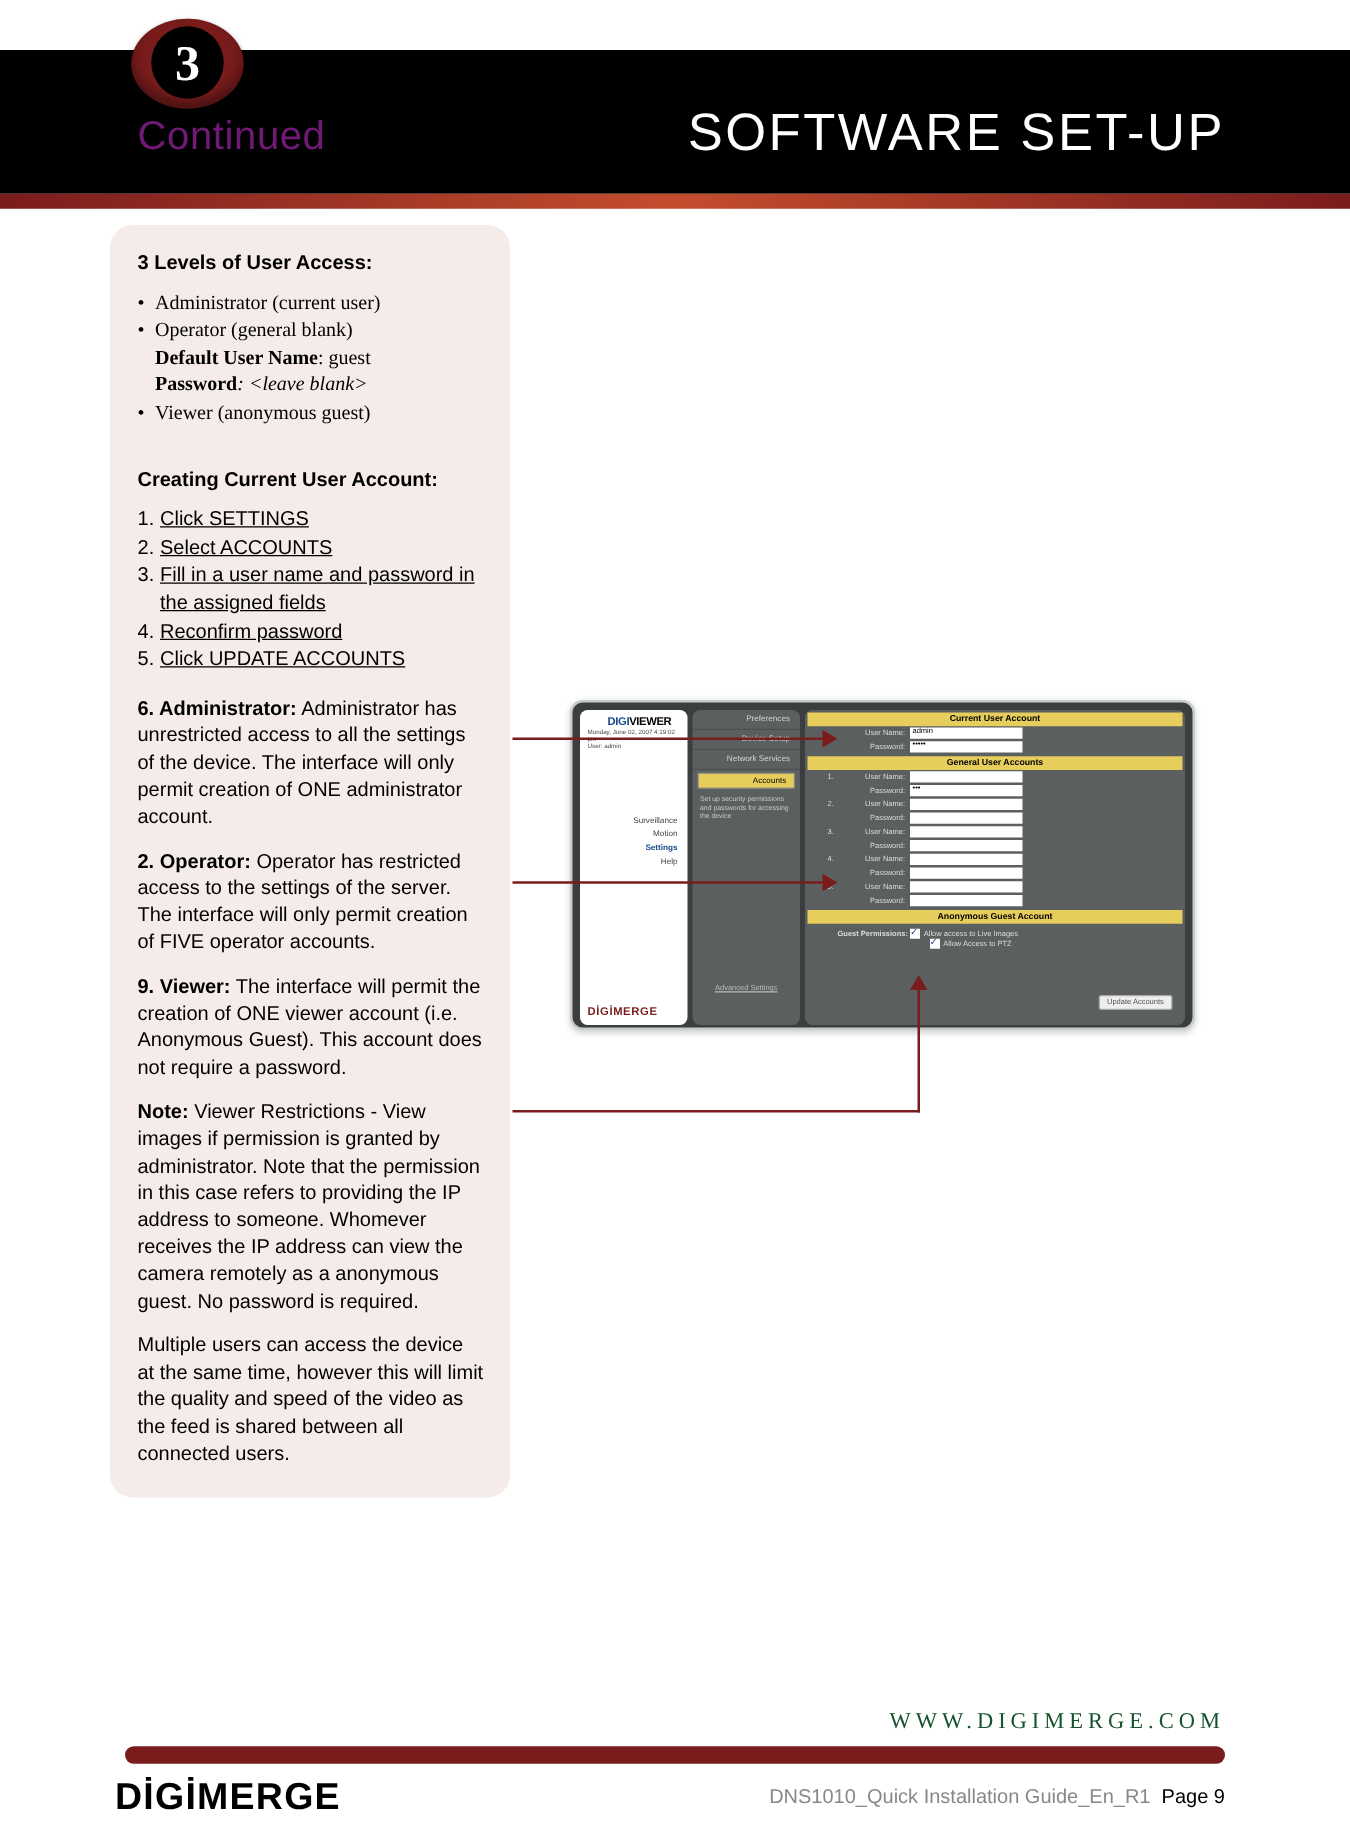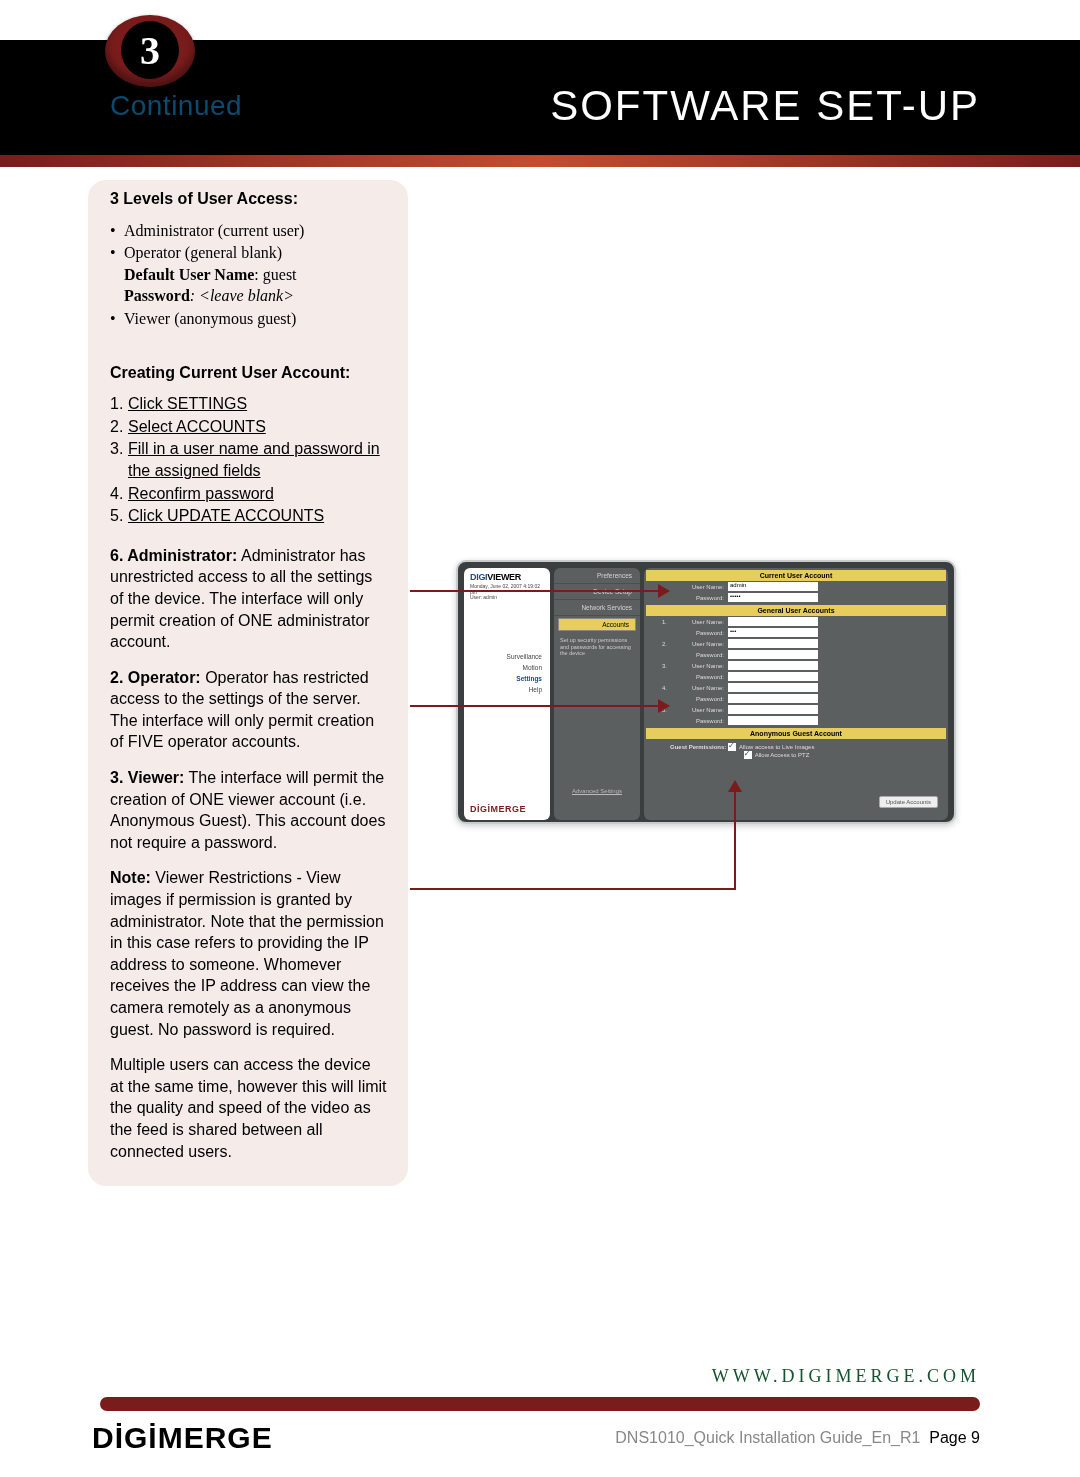--- a/index.html
+++ b/index.html
@@ -56,42 +56,42 @@
     justify-content: center;
     color: #fff;
     font-size: 40px;
     font-weight: bold;
     font-family: Georgia, serif;
   }
   .continued {
     position: absolute;
     top: 90px;
     left: 110px;
-    color: #0c4a6e;
-    font-size: 28px;
+    color: #701a75;
+    font-size: 32px;
     letter-spacing: 0.5px;
     font-weight: 300;
   }
   .page-title {
     position: absolute;
     top: 82px;
     right: 100px;
     color: #fff;
     font-size: 42px;
     letter-spacing: 2px;
     font-weight: 300;
   }
   .content-box {
     position: absolute;
     top: 180px;
     left: 88px;
     width: 320px;
     background: #f5ebe9;
     border-radius: 18px;
-    padding: 8px 20px 24px 22px;
+    padding: 20px 20px 24px 22px;
     font-size: 16px;
     line-height: 1.35;
     color: #000;
   }
   .content-box .section-title {
     font-weight: bold;
     margin-bottom: 10px;
   }
   .content-box ul {
     list-style: none;
@@ -153,21 +153,21 @@
     background: #fff;
     border-radius: 6px;
   }
   .screenshot .panel-left .dv-logo {
     color: #000;
     font-weight: bold;
     font-size: 9px;
     padding: 4px 6px 2px 6px;
     letter-spacing: -0.3px;
   }
-  .screenshot .panel-left .dv-logo .blue { color: #1a4a8a; }
+  .screenshot .panel-left .dv-logo .blue { color: #1a4a8a; margin-left: 16px; }
   .screenshot .panel-left .meta {
     font-size: 5px;
     color: #444;
     padding: 0 6px 2px 6px;
     line-height: 1.1;
   }
   .screenshot .panel-left .nav {
     margin-top: 48px;
     text-align: right;
     padding-right: 8px;
@@ -347,21 +347,21 @@
   <ol>
     <li>Click SETTINGS</li>
     <li>Select ACCOUNTS</li>
     <li>Fill in a user name and password in the assigned fields</li>
     <li>Reconfirm password</li>
     <li>Click UPDATE ACCOUNTS</li>
   </ol>
 
   <p><span class="bold">6. Administrator:</span><span> Administrator has unrestricted access to all the settings of the device. The interface will only permit creation of ONE administrator account.</span></p>
   <p><span class="bold">2. Operator:</span><span> Operator has restricted access to the settings of the server. The interface will only permit creation of FIVE operator accounts.</span></p>
-  <p><span class="bold">3. Viewer:</span><span> The interface will permit the creation of ONE viewer account (i.e. Anonymous Guest). This account does not require a password.</span></p>
+  <p><span class="bold">9. Viewer:</span><span> The interface will permit the creation of ONE viewer account (i.e. Anonymous Guest). This account does not require a password.</span></p>
   <p><span class="bold">Note:</span><span> Viewer Restrictions - View images if permission is granted by administrator. Note that the permission in this case refers to providing the IP address to someone. Whomever receives the IP address can view the camera remotely as a anonymous guest. No password is required.</span></p>
   <p>Multiple users can access the device at the same time, however this will limit the quality and speed of the video as the feed is shared between all connected users.</p>
 </div>
 
 <div class="screenshot">
   <div class="panel-left">
     <div class="dv-logo"><span class="blue">DIGI</span><span>VIEWER</span></div>
     <div class="meta"><span>Monday, June 02, 2007 4:19:02</span><br><span>pm</span><br><span>User: admin</span></div>
     <div class="nav">
       <div>Surveillance</div>

